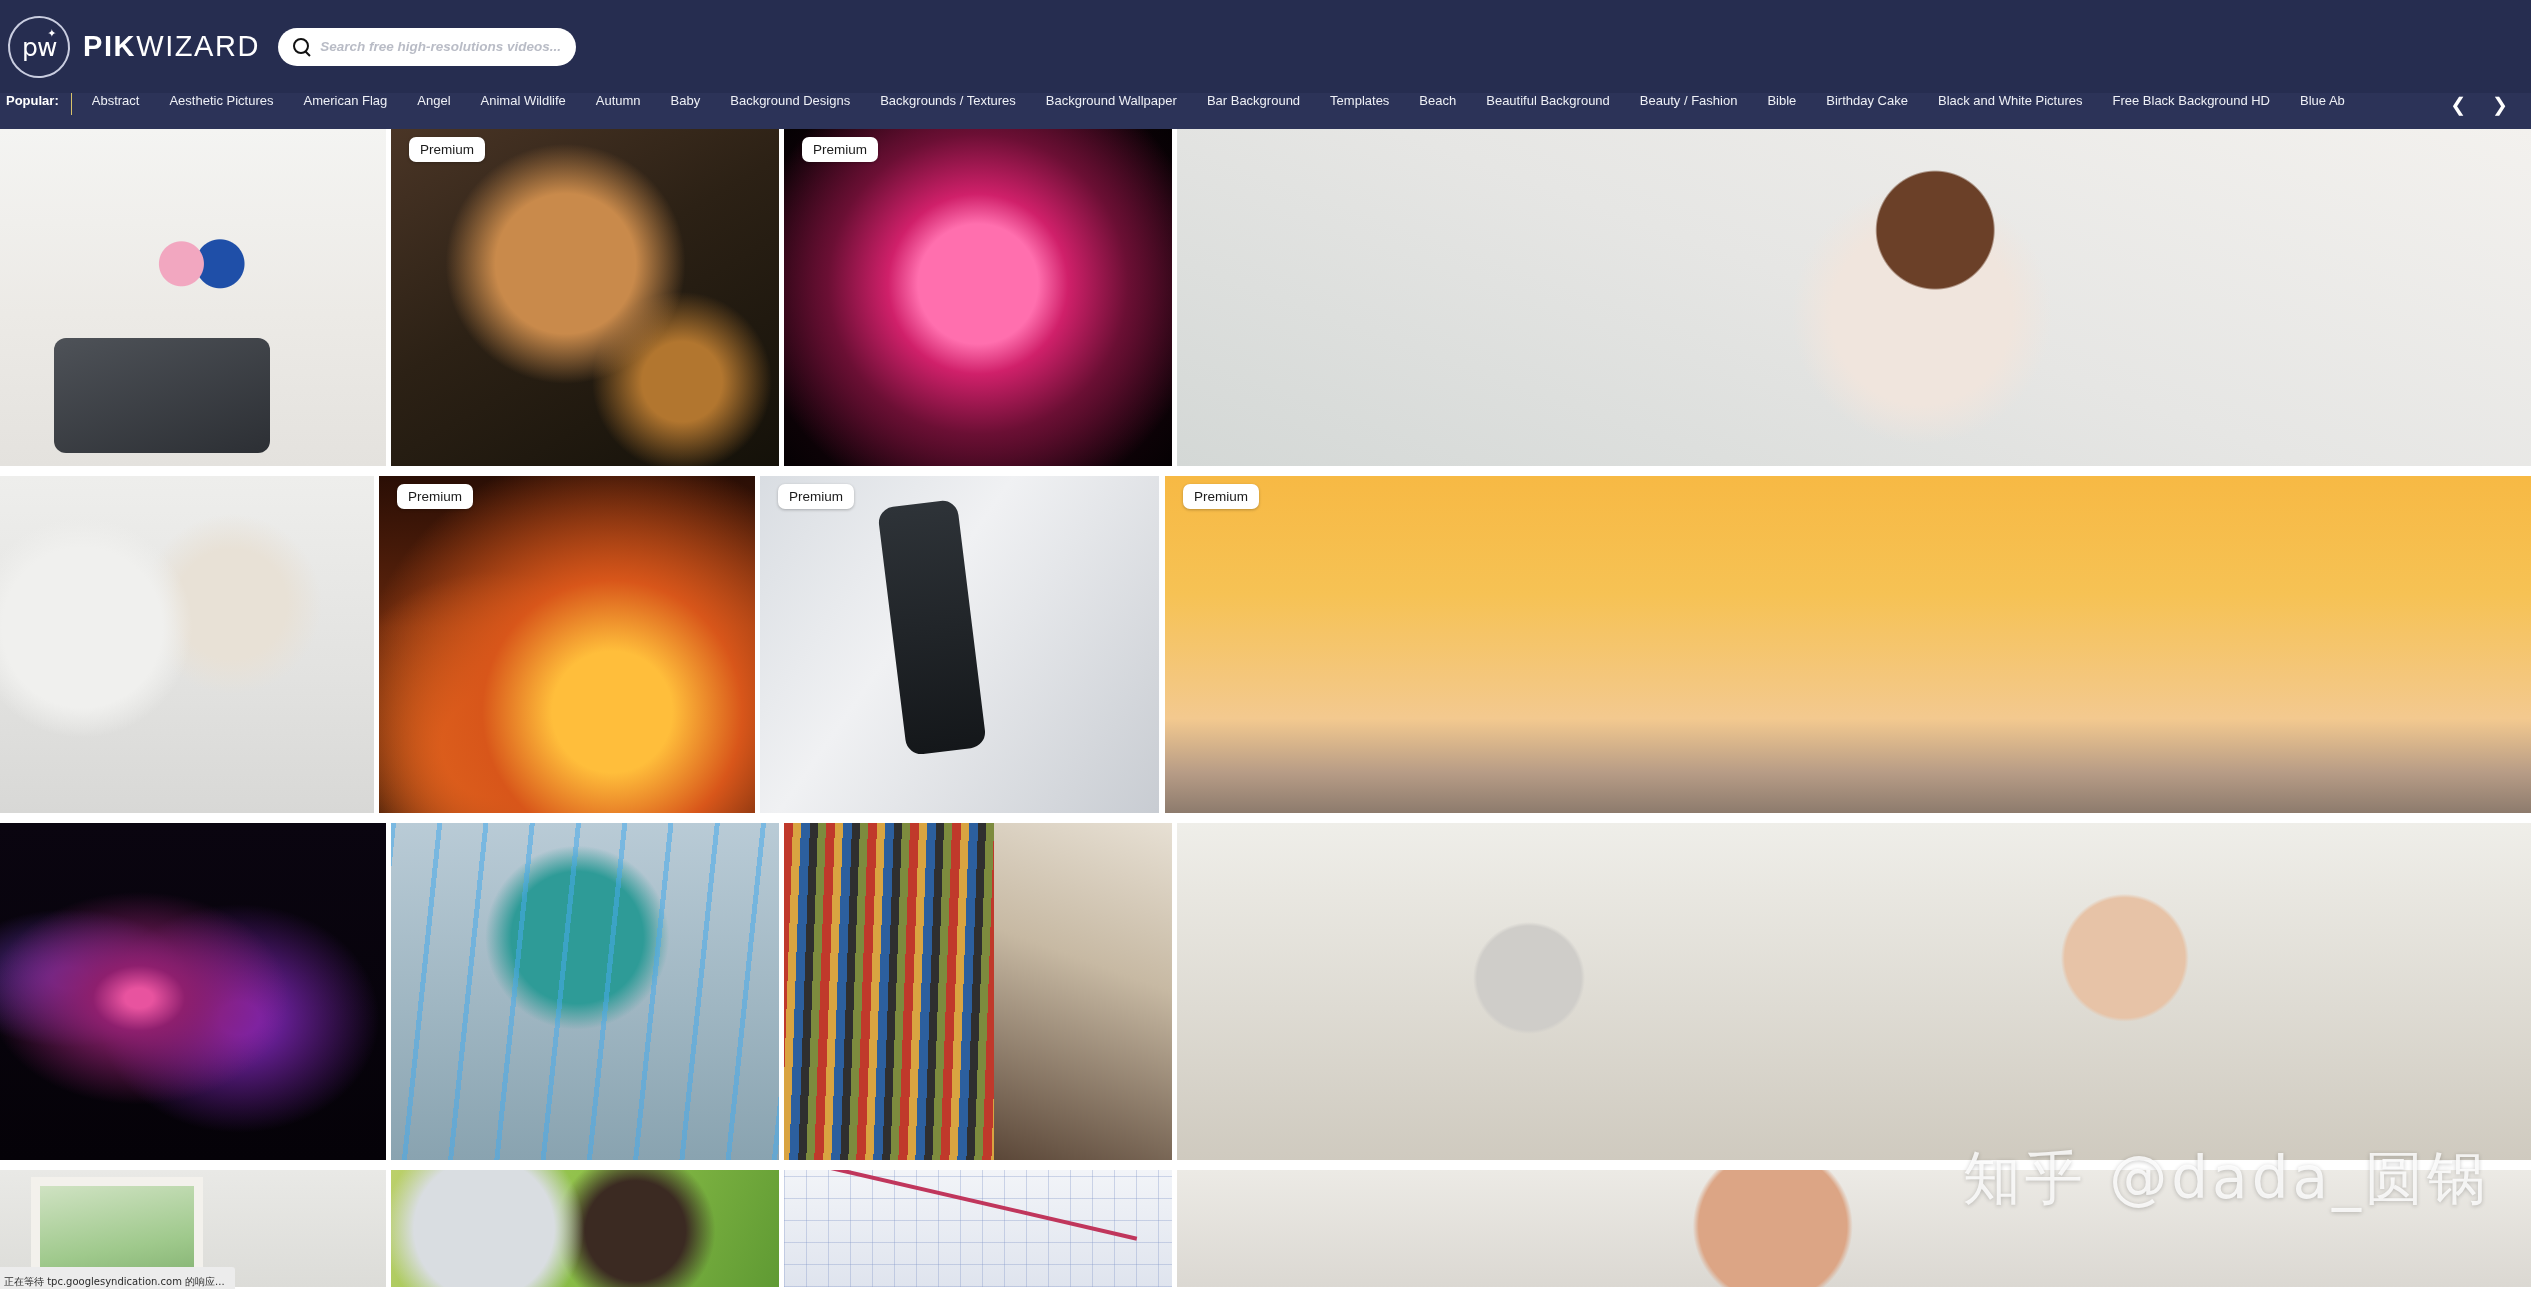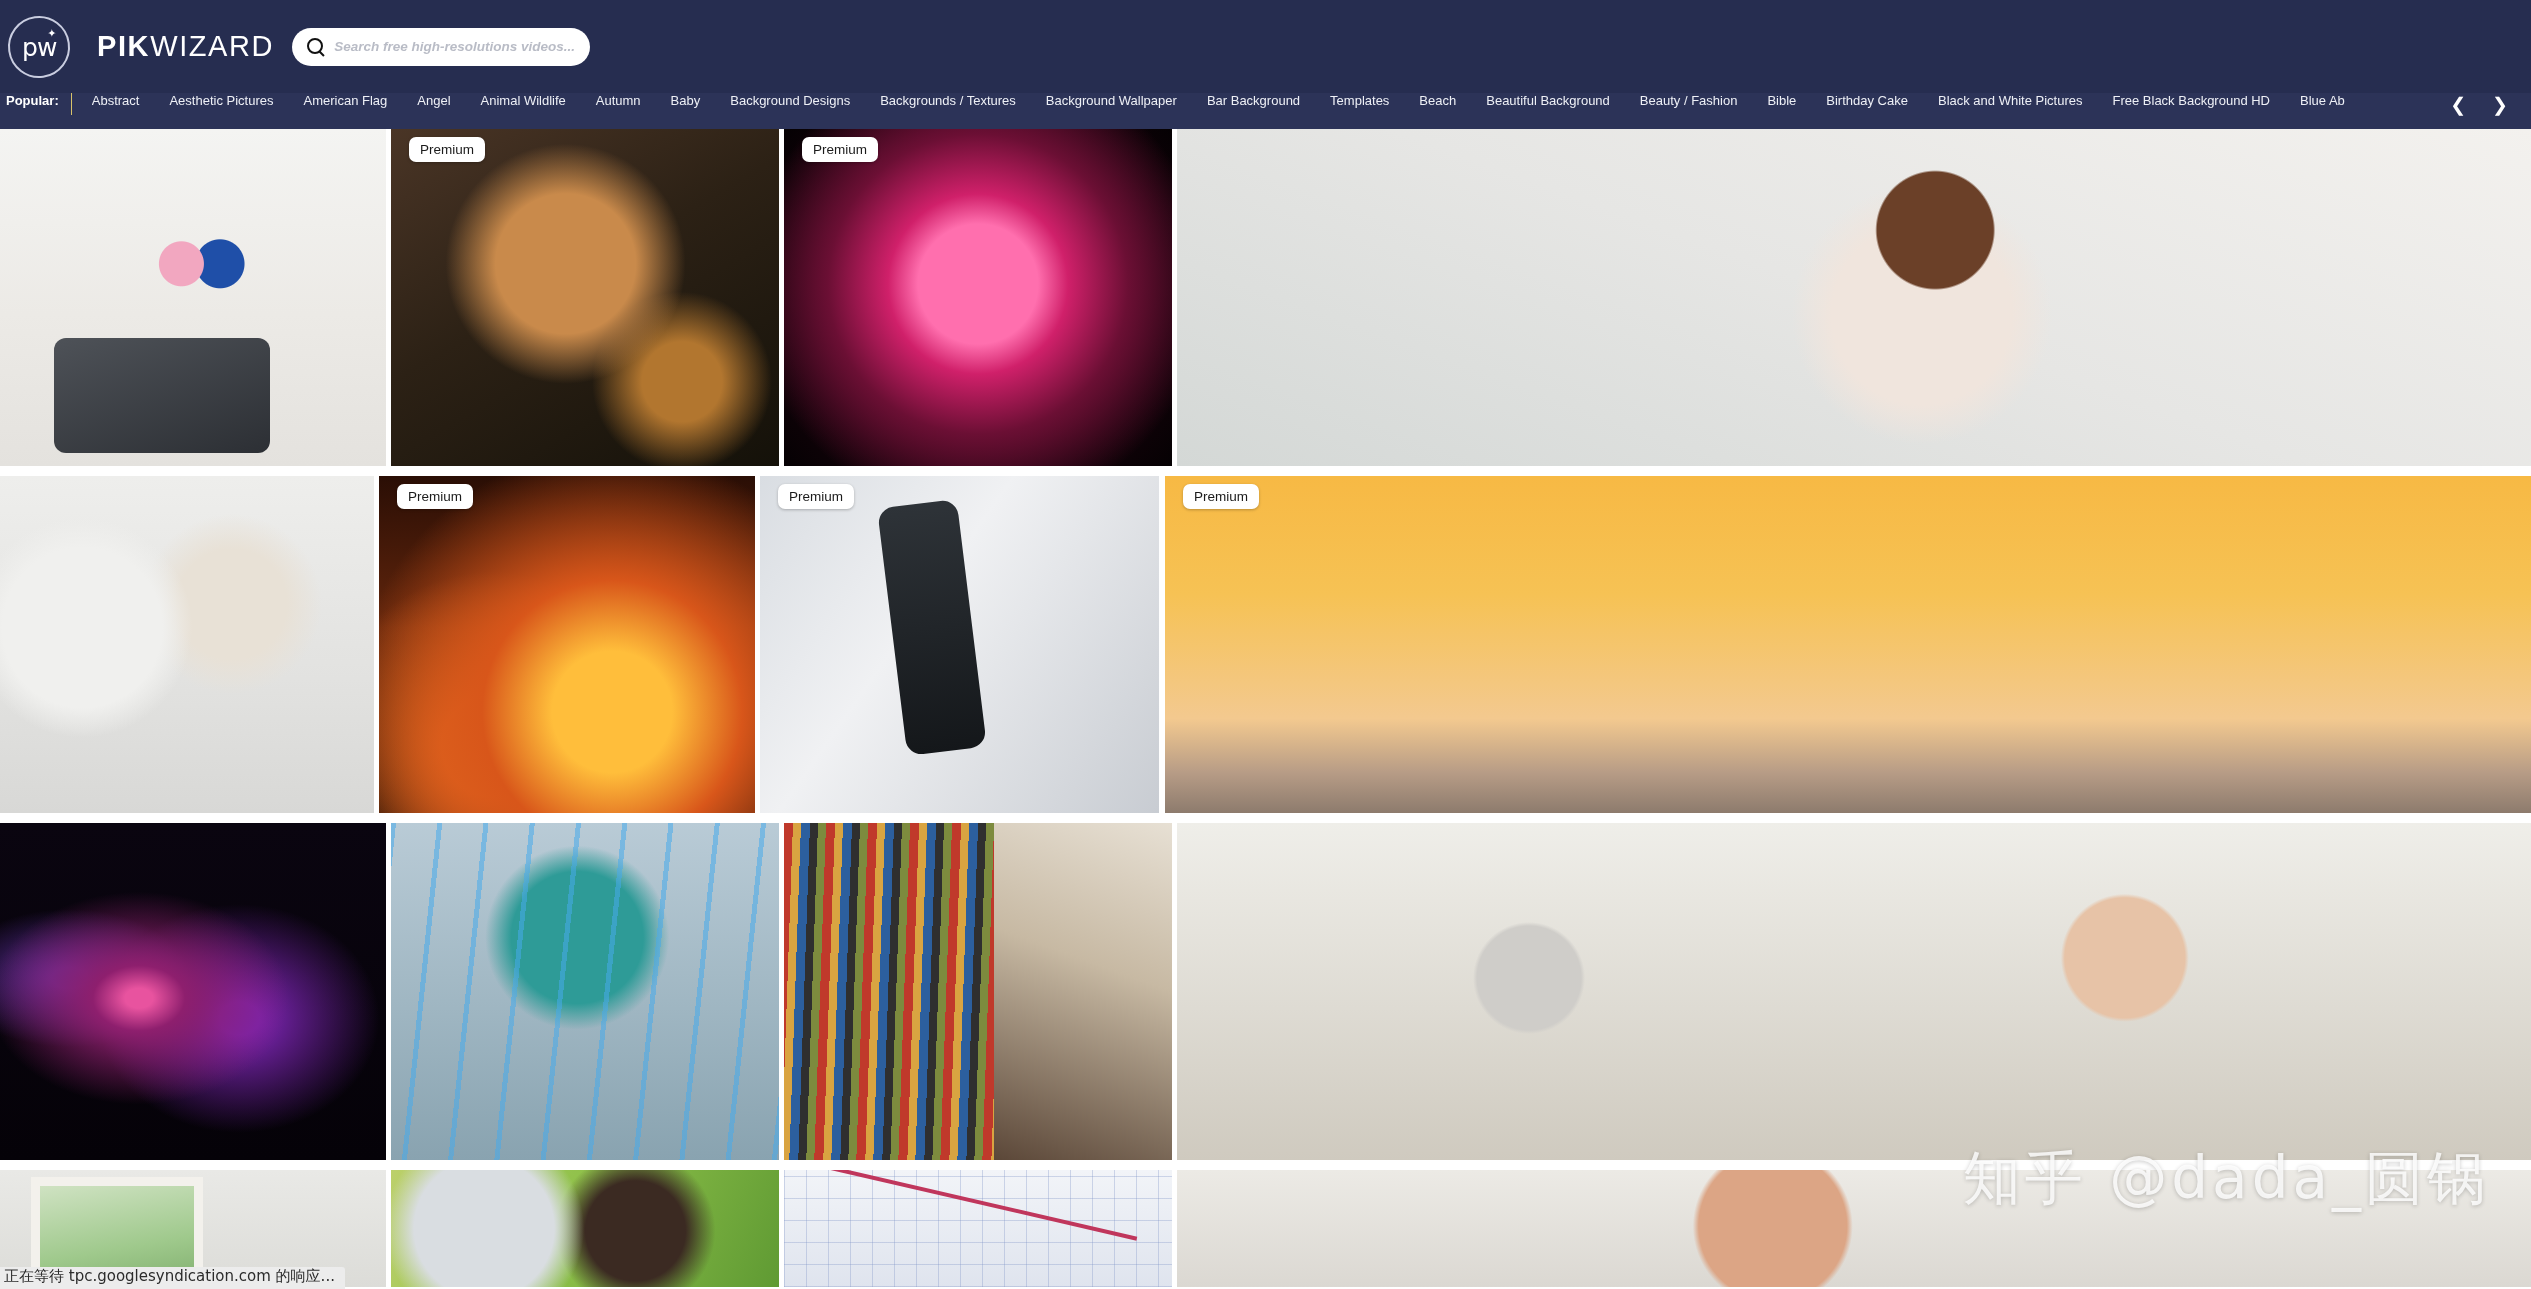--- a/index.html
+++ b/index.html
@@ -33,21 +33,21 @@
   .logo-mark span.pw {
     font-family: "DejaVu Sans", sans-serif;
     font-size: 25px; color: #ffffff; letter-spacing: -1px;
     transform: rotate(8deg);
   }
   .logo-mark .sparkle {
     position: absolute; right: 10px; top: 11px;
     color: #fff; font-size: 11px; transform: rotate(8deg);
   }
   .logo-text {
-    margin-left: 27px;
+    margin-left: 13px;
     font-size: 29px; letter-spacing: 1.6px;
     color: #ffffff;
   }
   .logo-text b { font-weight: 700; }
   .logo-text i { font-style: normal; font-weight: 300; }
 
   #search-box {
     margin-left: 18px;
     width: 298px; height: 38px;
     background: #ffffff; border-radius: 19px;
@@ -288,23 +288,23 @@
     text-shadow: 0 1px 4px rgba(0,0,0,.22);
     white-space: nowrap; z-index: 20; pointer-events: none;
   }
 
   
   #status-bar {
     position: absolute; left: 0; bottom: 0;
     height: 22px; max-width: 620px;
     background: #ececec;
     border-top-right-radius: 3px;
-    display: flex; align-items: flex-start;
+    display: flex; align-items: flex-end;
     padding: 0 10px 0 4px;
-    font-size: 15px; color: #2b2b2b;
+    font-size: 10px; color: #2b2b2b;
     z-index: 30; white-space: nowrap;
     font-family: "DejaVu Sans", sans-serif;
   }
 </style>
 </head>
 <body>
 
 <div id="site-header">
 
   <div class="logo-wrap">

